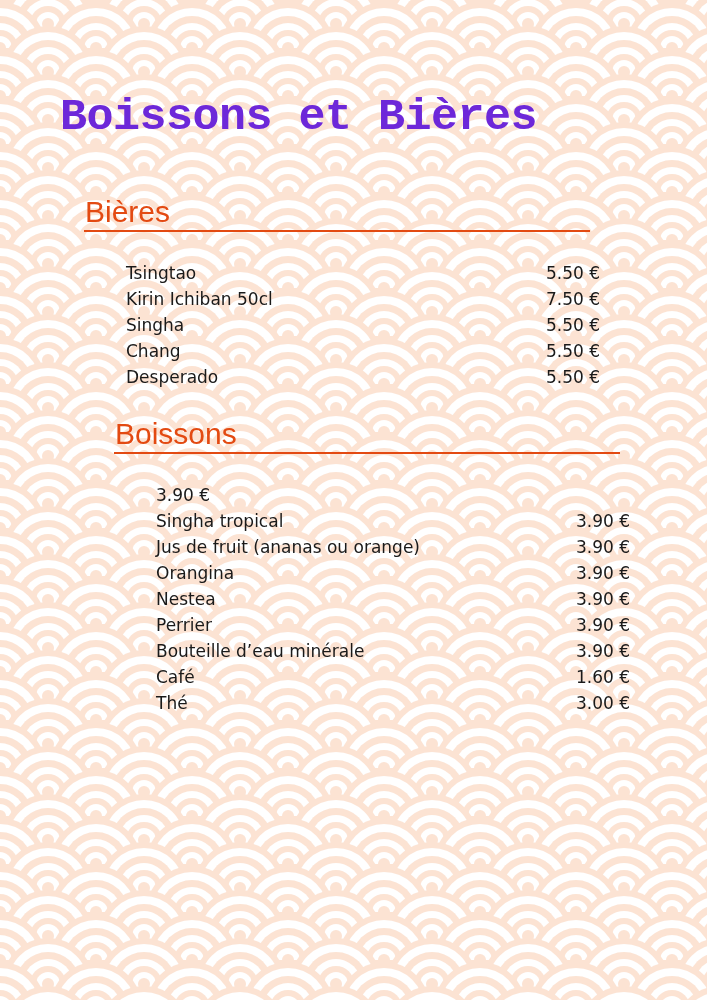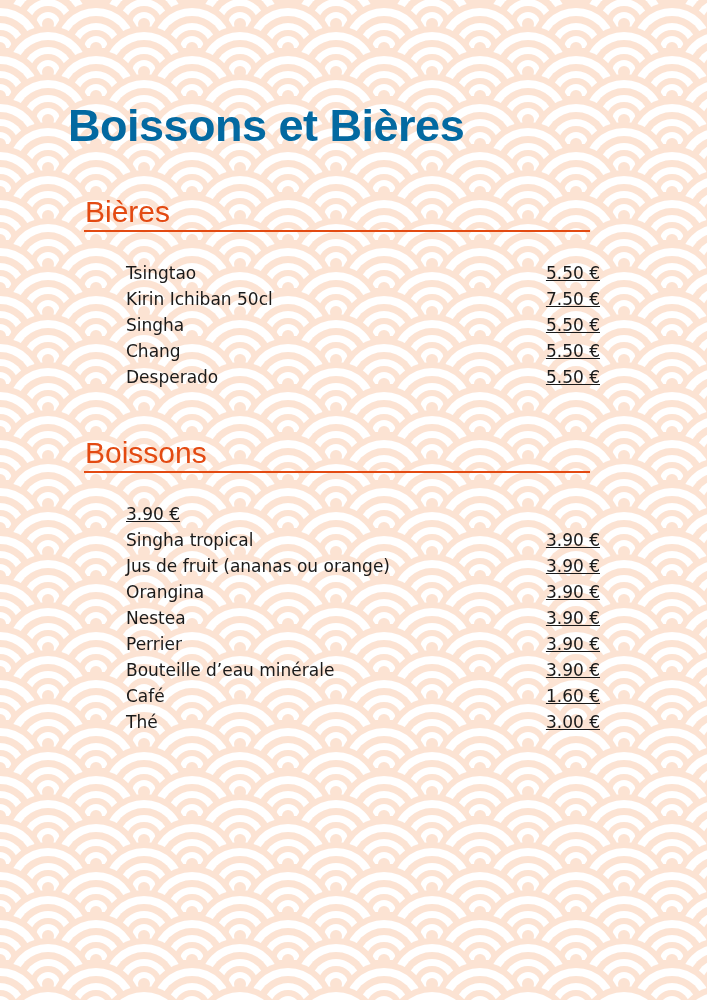--- a/index.html
+++ b/index.html
@@ -22,26 +22,26 @@
     .page {
       position: absolute;
       left: 0; top: 0;
       width: 707px; height: 1000px;
       z-index: 1;
     }
     .main-title {
       position: absolute;
       left: 60px;
       top: 86px;
-      margin: 8px;
-      font-family: Liberation Sans, sans-serif;
+      margin: 0;
+      font-family: Liberation Mono, monospace;
       font-weight: bold;
       font-size: 45px;
       line-height: 64px;
-      color: #0369a1;
+      color: #6d28d9;
       letter-spacing: -0.5px;
       white-space: nowrap;
     }
     .section {
       position: absolute;
       left: 84px;
       width: 506px;
     }
     .section-heading {
       margin: 0;
@@ -65,21 +65,21 @@
     .item {
       display: flex;
       justify-content: space-between;
       height: 26px;
       line-height: 26px;
       font-family: "DejaVu Sans", "Liberation Sans", sans-serif;
       font-size: 17px;
       color: #1a1a1a;
     }
     .item-name { white-space: nowrap; }
-    .item-price { white-space: nowrap; text-align: right; text-decoration: underline; }
+    .item-price { white-space: nowrap; text-align: right; }
   </style>
 </head>
 <body>
 
 <svg class="pattern" width="707" height="1000" xmlns="http://www.w3.org/2000/svg">
   <defs>
     <g id="scale">
       <circle r="46" fill="#fce3d3"></circle>
       <circle r="40" fill="#ffffff"></circle>
       <circle r="32" fill="#fce3d3"></circle>
@@ -122,21 +122,21 @@
         <span class="item-name">Chang</span>
         <span class="item-price">5.50 €</span>
       </li>
       <li class="item">
         <span class="item-name">Desperado</span>
         <span class="item-price">5.50 €</span>
       </li>
     </ul>
   </section>
 
-  <section class="section" style="top:435px;">
+  <section class="section" style="top:416px;margin-left:30px;">
     <h2 class="section-heading">Boissons</h2>
     <ul class="items" style="top:66px;">
       <li class="item">
         <span class="item-price">3.90 €</span>
       </li>
       <li class="item">
         <span class="item-name">Singha tropical</span>
         <span class="item-price">3.90 €</span>
       </li>
       <li class="item">

